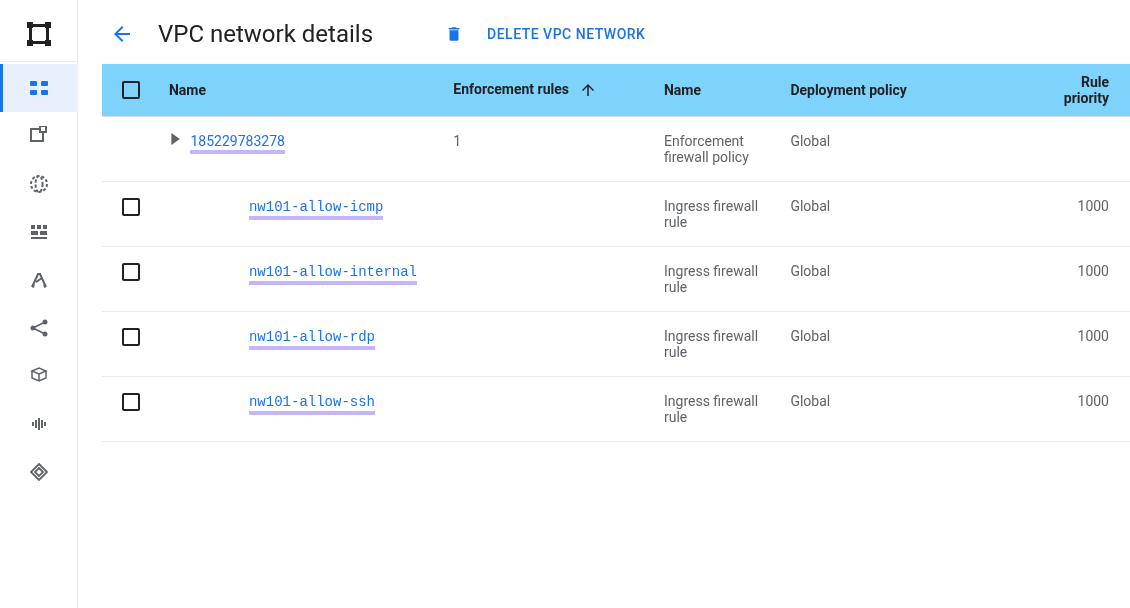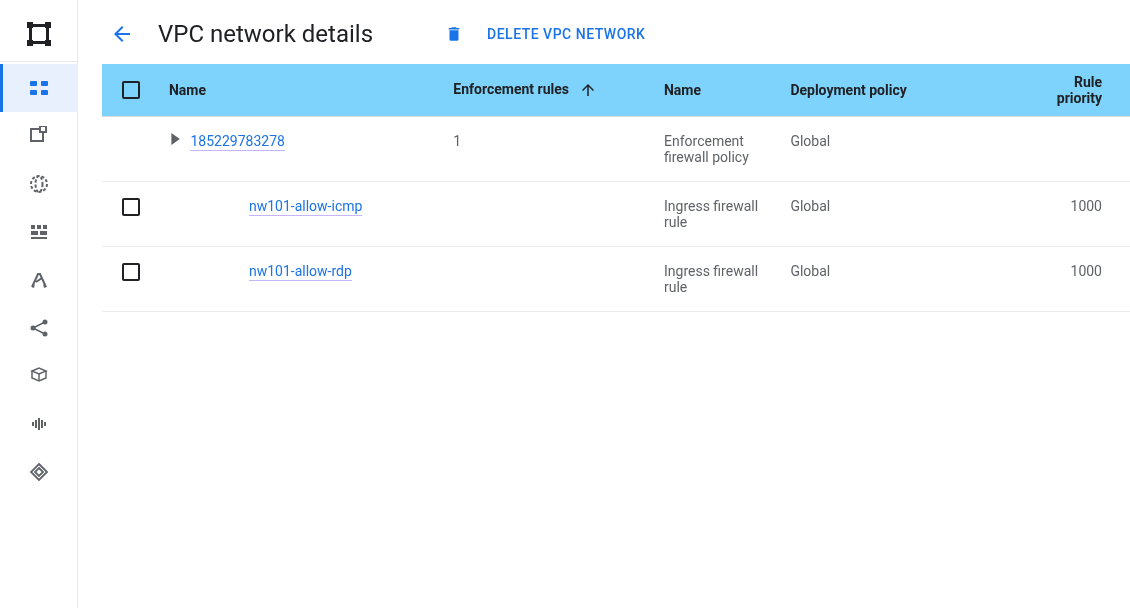--- a/index.html
+++ b/index.html
@@ -106,32 +106,32 @@
   font-weight:700;
   font-size:14px;
   color:#202124;
   text-align:left;
   height:52px;
   vertical-align: middle;
   border-bottom:1px solid #dadce0;
   padding: 0 8px;
   margin-left: 43px;
 }
-th.num, td.num { text-align:right; padding-right:28px;}
+th.num, td.num { text-align:right; padding-right:21px;}
 tbody td {
   font-size:14px;
   color:#5f6368;
   vertical-align: top;
   padding: 16px 8px;
   border-bottom:1px solid #e8eaed;
 }
 td .link {
   color:#1a73e8;
   text-decoration: none;
-  border-bottom:1px solid #c4b5fd;
+  border-bottom:4px solid #c4b5fd;
   padding-bottom:1px;
   cursor:pointer;
 }
 .chk-cell { width:56px; text-align:center; }
 .chk {
   width:18px;
   height:18px;
   border:2px solid #202124;
   border-radius:2px;
   display:inline-block;
@@ -150,21 +150,21 @@
   display:inline-flex;
   vertical-align:middle;
   margin-left:6px;
 }
 .name-col { width: 270px; }
 .enf-col  { width: 200px; }
 .type-col { width: 120px; }
 .scope-col{ width: 230px; }
 .prio-col { width: 100px; }
 .indent1 { padding-left: 0px; display:inline-block;}
-.indent2 { padding-left: 80px; display:inline-block;}
+.indent2 { padding-left: 80px; display:inline-block;font-family:Liberation Mono, monospace;}
 </style>
 </head>
 <body>
 
 <div class="sidenav">
   <div class="logo-box">
     <svg width="28" height="28" viewBox="0 0 28 28">
       <rect x="2" y="2" width="6" height="6" fill="#202124"></rect>
       <rect x="20" y="2" width="6" height="6" fill="#202124"></rect>
       <rect x="2" y="20" width="6" height="6" fill="#202124"></rect>
@@ -297,22 +297,38 @@
           <tr>
             <td class="chk-cell"><span class="chk"></span></td>
             <td class="name-col"><span class="indent2"> <a class="link">nw101-allow-icmp</a></span></td>
             <td class="enf-col"></td>
             <td class="type-col">Ingress firewall rule</td>
             <td class="scope-col">Global</td>
             <td class="prio-col num">1000</td>
           </tr>
           <tr>
             <td class="chk-cell"><span class="chk"></span></td>
+            <td class="name-col"><span class="indent2"> <a class="link">nw101-allow-internal</a></span></td>
+            <td class="enf-col"></td>
+            <td class="type-col">Ingress firewall rule</td>
+            <td class="scope-col">Global</td>
+            <td class="prio-col num">1000</td>
+          </tr>
+          <tr>
+            <td class="chk-cell"><span class="chk"></span></td>
             <td class="name-col"><span class="indent2"> <a class="link">nw101-allow-rdp</a></span></td>
             <td class="enf-col"></td>
             <td class="type-col">Ingress firewall rule</td>
             <td class="scope-col">Global</td>
             <td class="prio-col num">1000</td>
           </tr>
+          <tr>
+            <td class="chk-cell"><span class="chk"></span></td>
+            <td class="name-col"><span class="indent2"> <a class="link">nw101-allow-ssh</a></span></td>
+            <td class="enf-col"></td>
+            <td class="type-col">Ingress firewall rule</td>
+            <td class="scope-col">Global</td>
+            <td class="prio-col num">1000</td>
+          </tr>
         </tbody>
     </table>
   </div>
 </div>
 
 </body></html>

